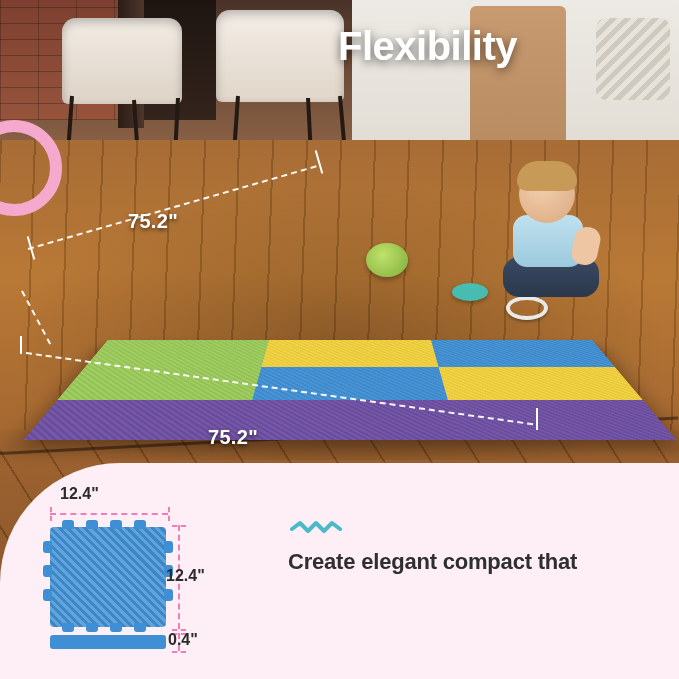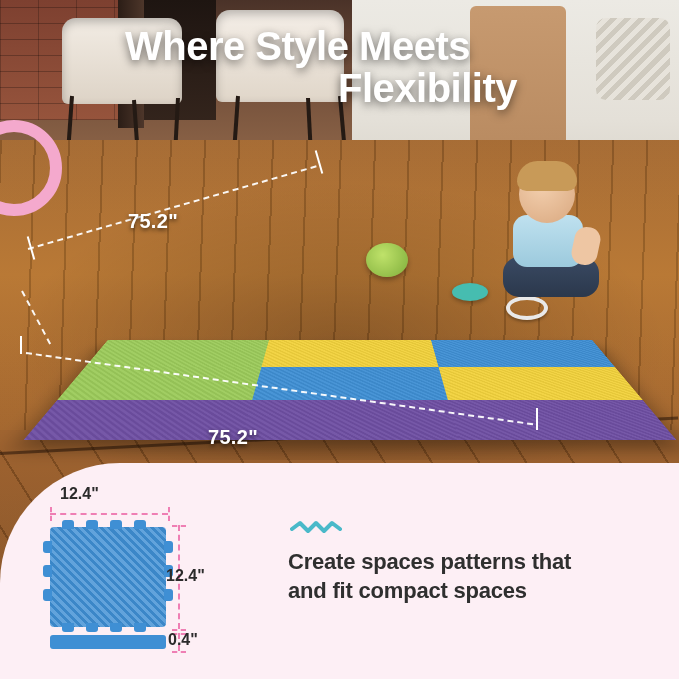--- a/index.html
+++ b/index.html
@@ -196,21 +196,20 @@
   <div class="dimlabel" style="left:128px;top:210px;">75.2"</div>
 
   <div class="dim" style="left:22px;top:290px;width:60px;transform:rotate(62deg);transform-origin:left center;"></div>
   <div class="tick" style="left:20px;top:336px;height:18px;"></div>
 
   <div class="dim" style="left:26px;top:352px;width:512px;transform:rotate(8deg);transform-origin:left center;"></div>
   <div class="tick" style="left:536px;top:408px;height:22px;"></div>
   <div class="dimlabel" style="left:208px;top:426px;">75.2"</div>
 
   <div class="headline">
-    <span>Where Style Meets</span>
     <span class="l2">Flexibility</span>
   </div>
 
   <div class="pink-ring"></div>
   <div class="pink-panel"></div>
 
   <div class="diagram">
     <div class="dtile"></div>
     <div class="nub" style="left:34px;top:15px;width:12px;height:9px;border-radius:3px 3px 0 0;"></div>
     <div class="nub" style="left:58px;top:15px;width:12px;height:9px;border-radius:3px 3px 0 0;"></div>
@@ -243,17 +242,16 @@
     <div class="dim2" style="left:144px;top:128px;width:14px;"></div>
     <div class="dim2" style="left:144px;top:146px;width:14px;"></div>
     <div class="dlabel" style="left:140px;top:126px;">0.4"</div>
   </div>
 
   <svg class="squiggle" viewBox="0 0 60 14">
     <path d="M2,9 L10,3 L18,11 L26,3 L34,11 L42,3 L50,9" fill="none" stroke="#4ab9c9" stroke-width="4" stroke-linecap="round" stroke-linejoin="round"></path>
   </svg>
 
   <div class="body-copy">
-    <div>Create spaces patterns that</div>
-    <div>and fit compact spaces</div>
+    <div>Create elegant compact that</div>
   </div>
 
 </div>
 
 </body></html>

